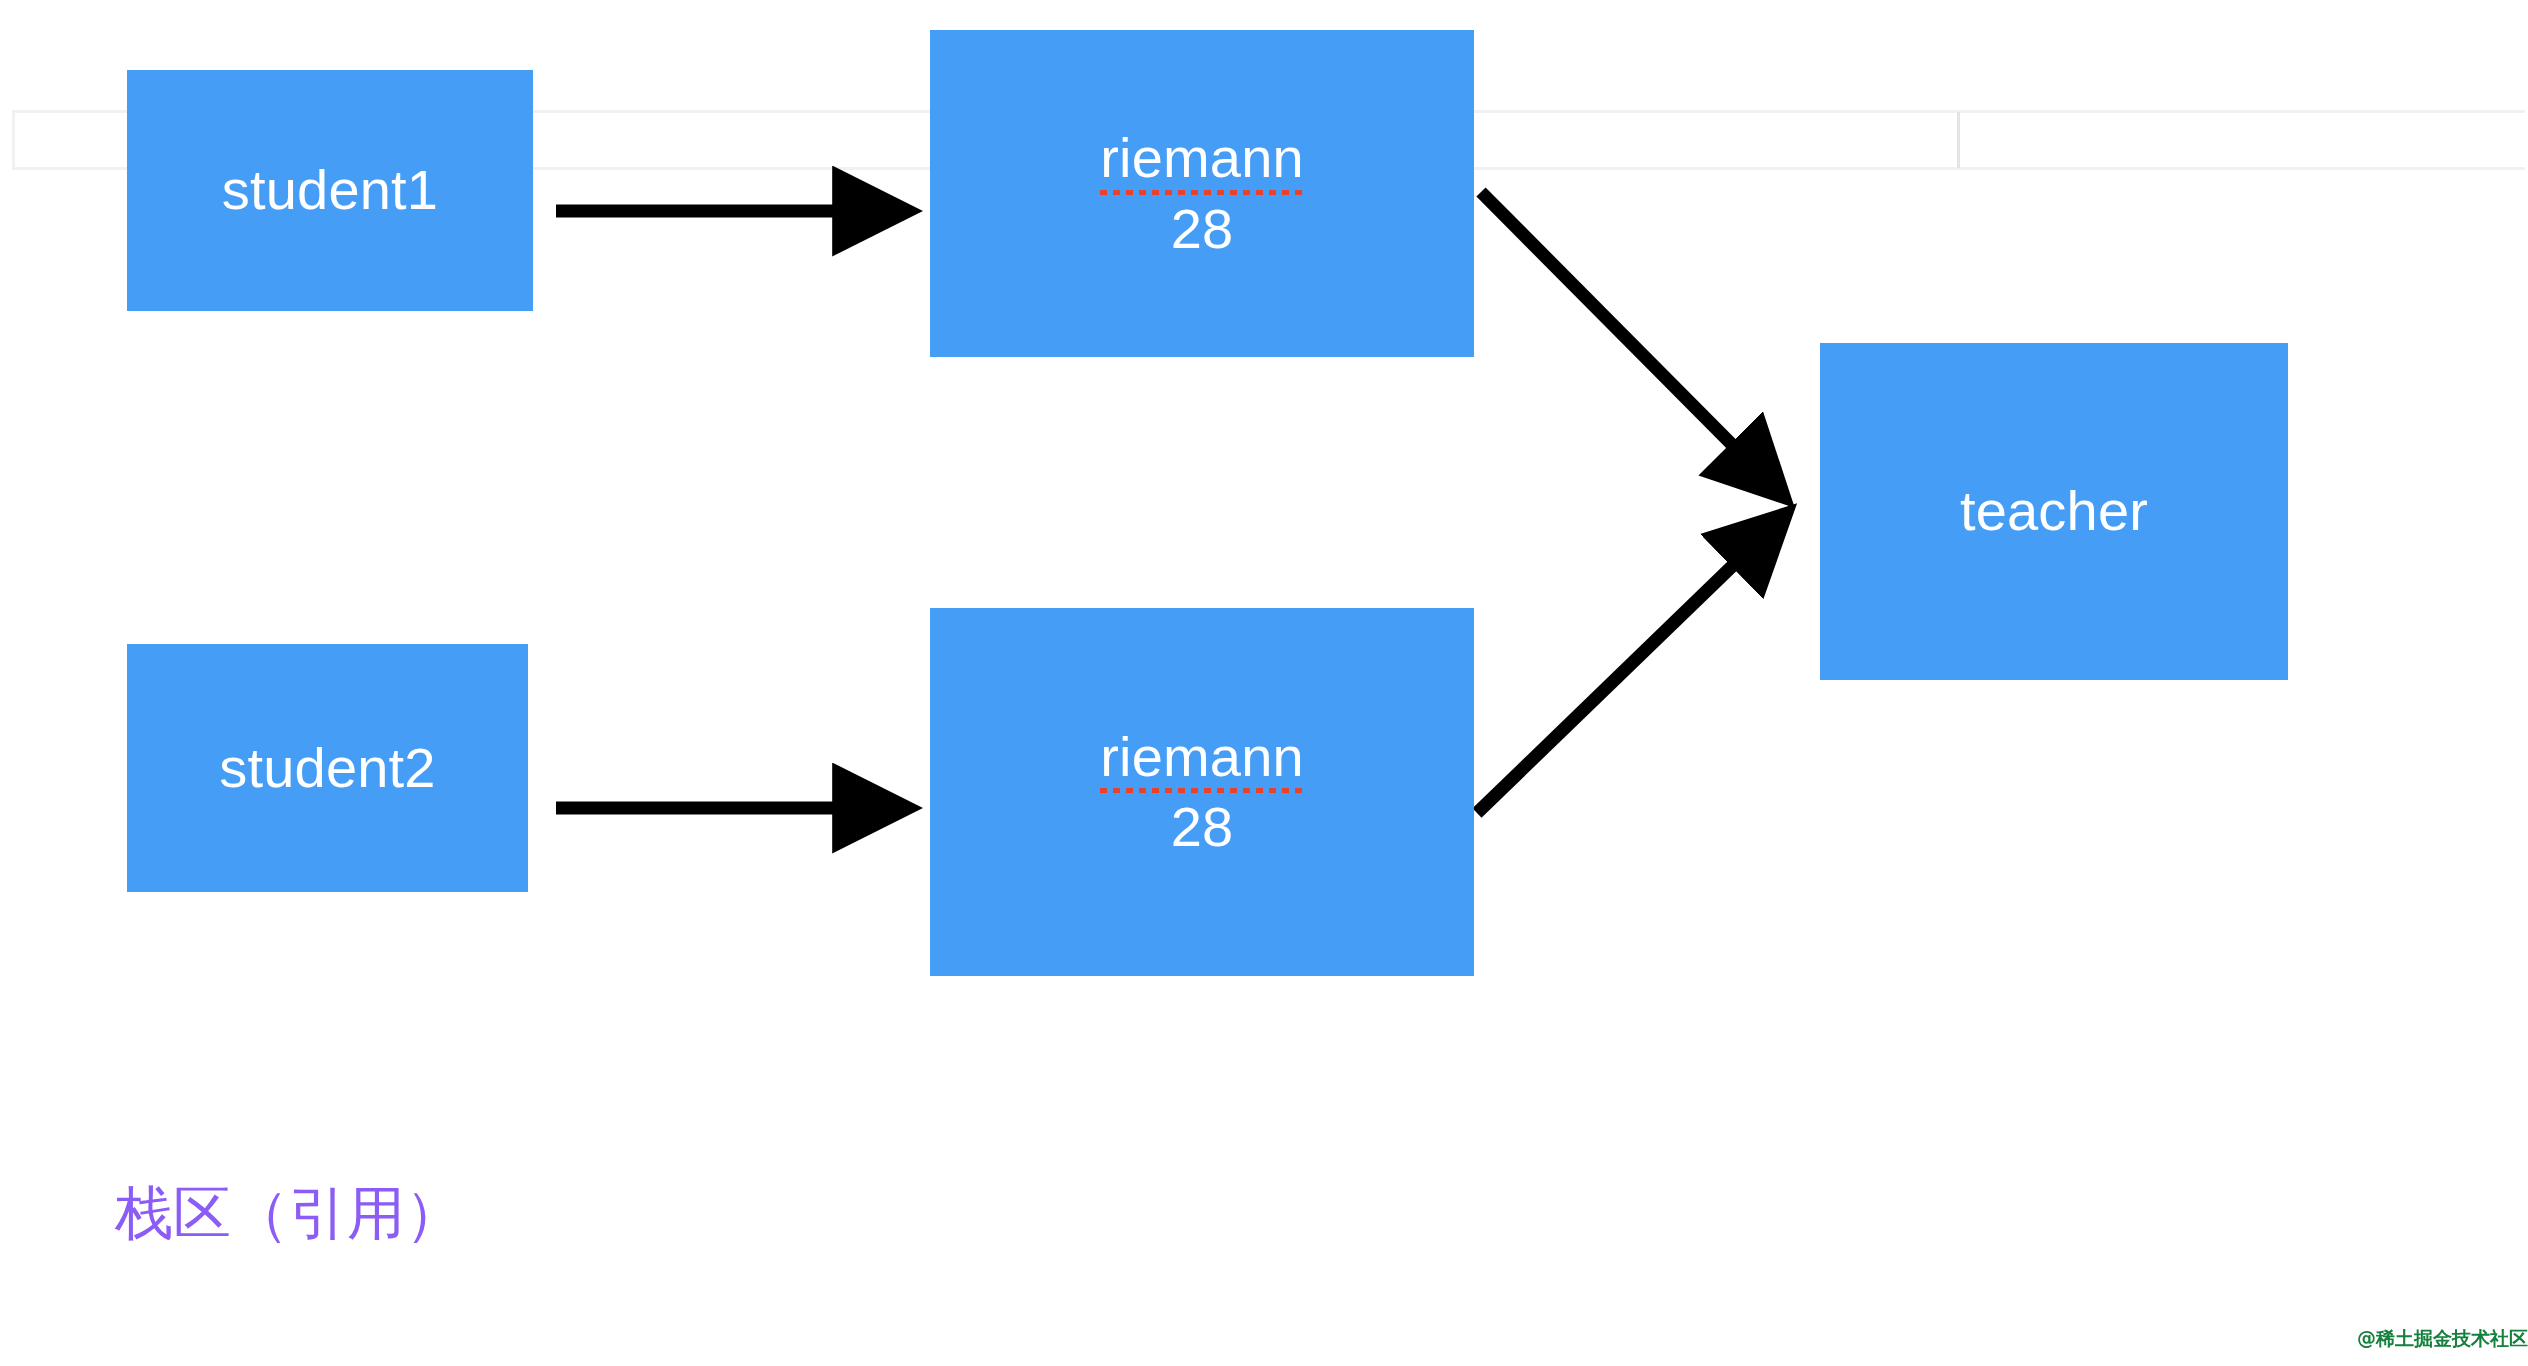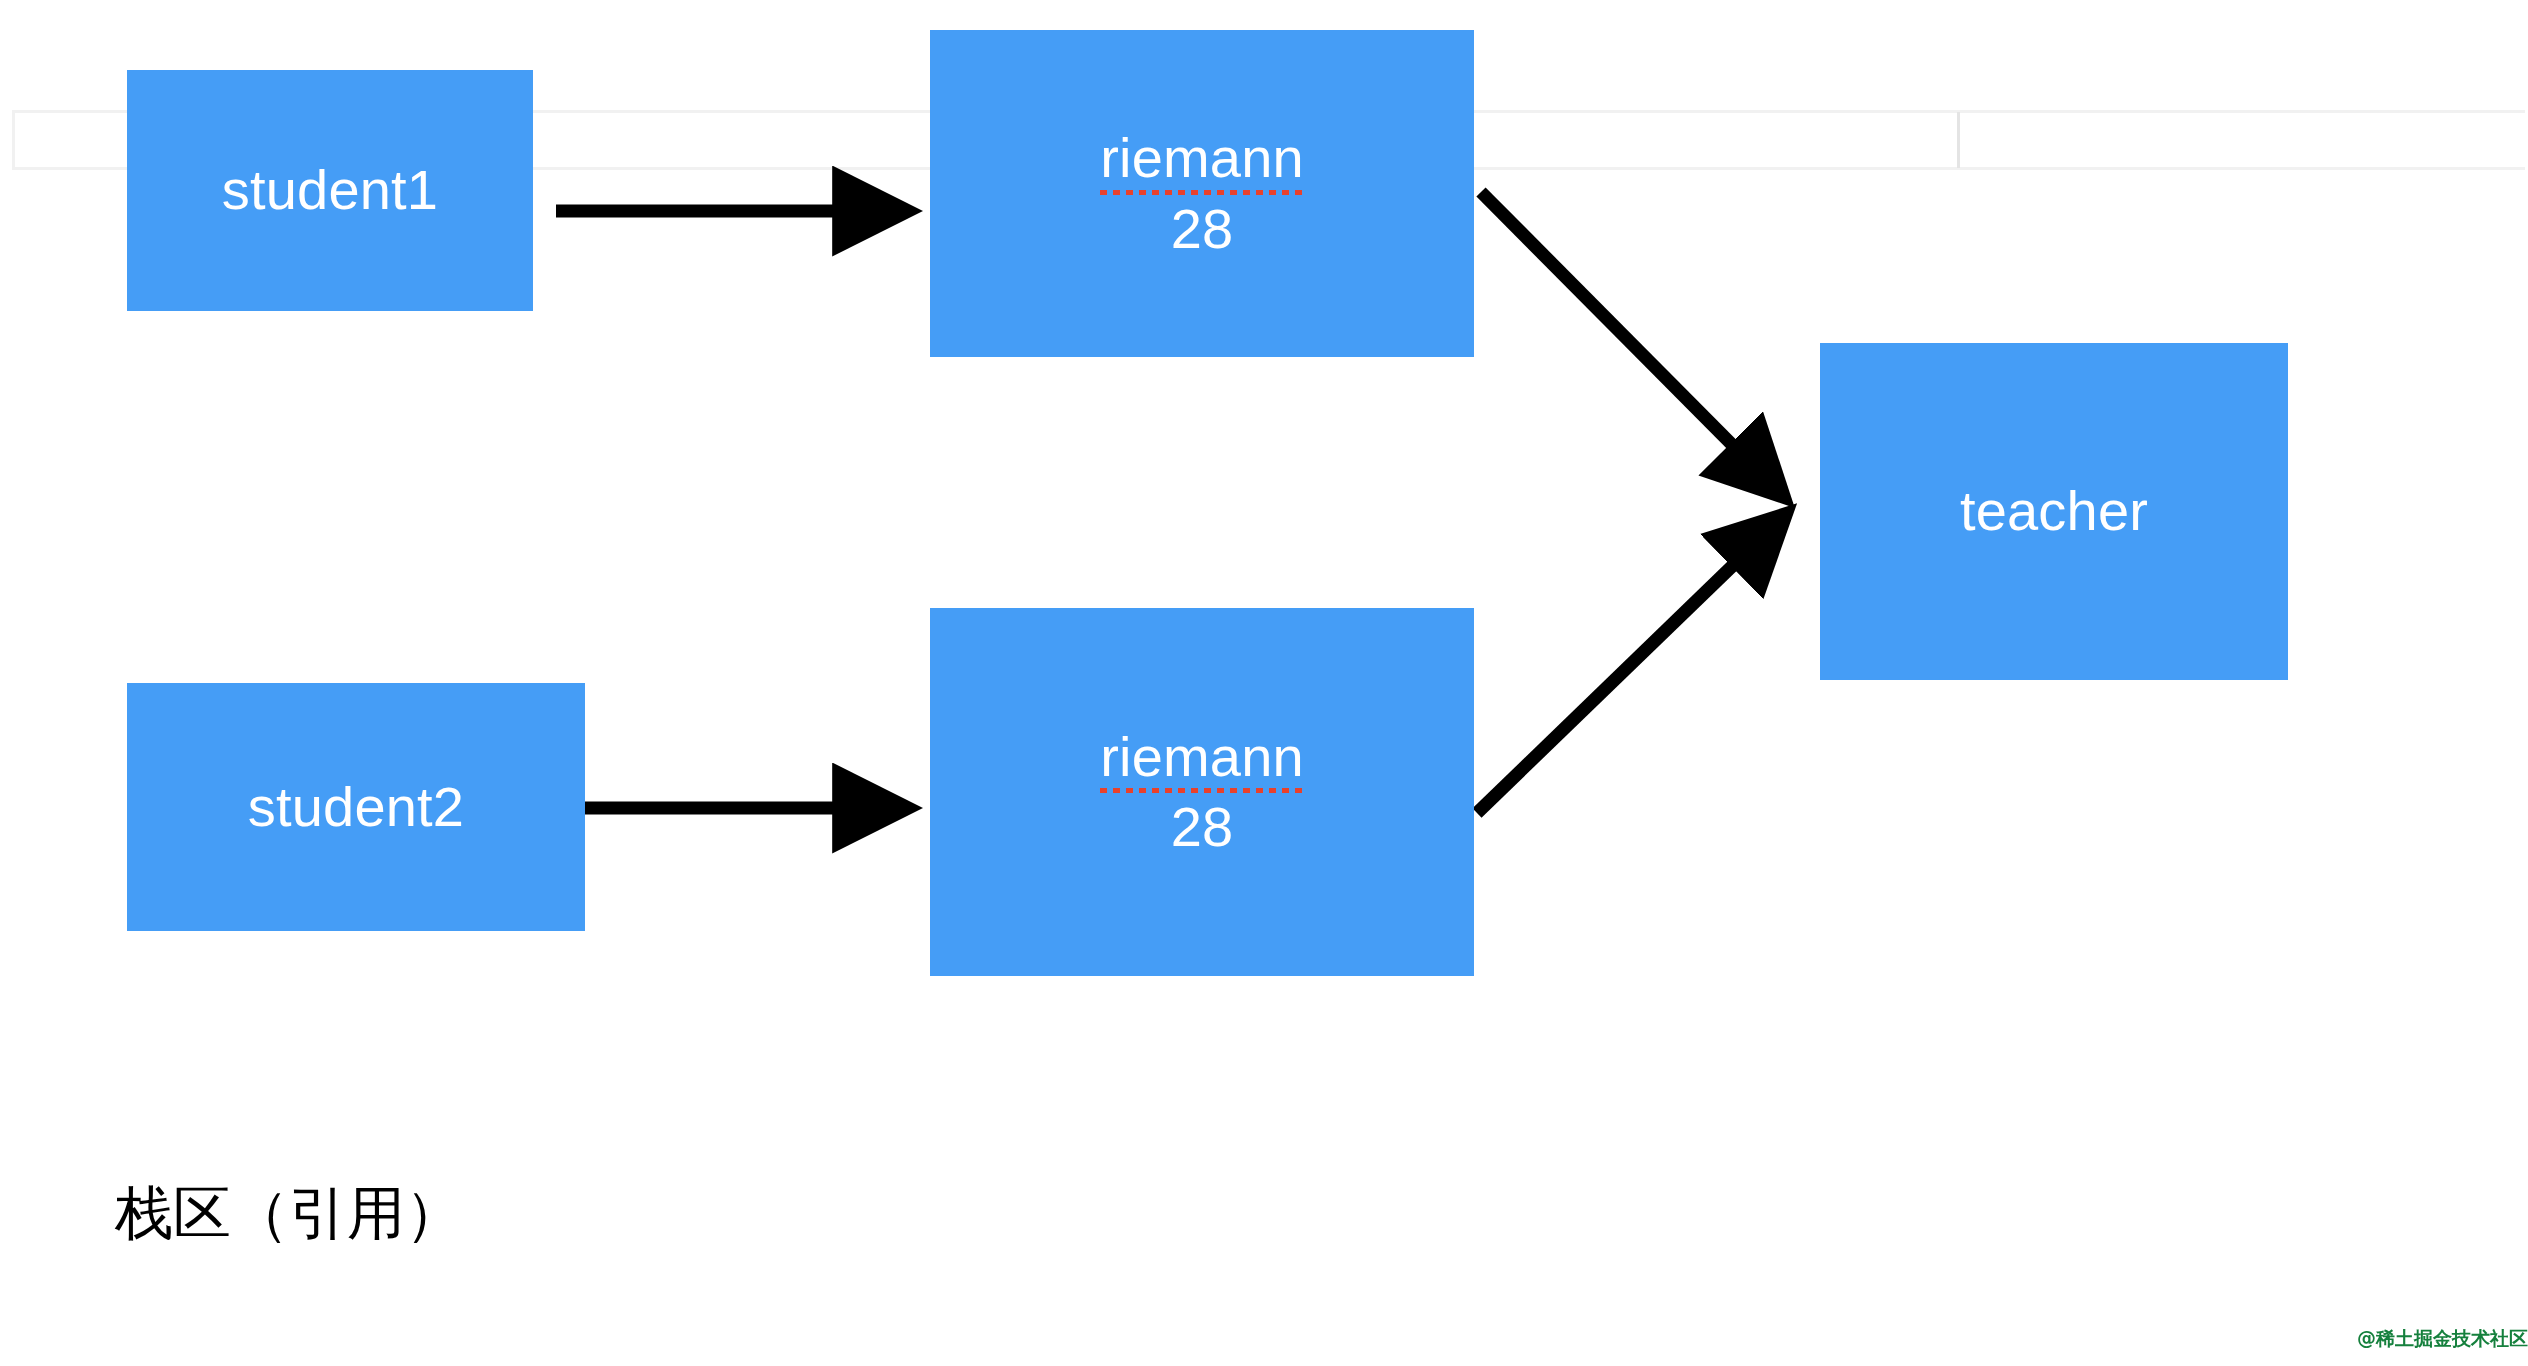--- a/index.html
+++ b/index.html
@@ -74,40 +74,40 @@
       #e8412c 0px, #e8412c 7px,
       rgba(0,0,0,0) 7px, rgba(0,0,0,0) 13px
     );
     background-repeat: repeat-x;
     background-size: 13px 5px;
     background-position: 0 100%;
     text-align: right;
   }
 
   #node-student1 { left: 127px; top: 70px;  width: 406px; height: 241px; }
-  #node-student2 { left: 127px; top: 683px; width: 458px; height: 248px; }
+  #node-student2 { left: 127px; top: 644px; width: 401px; height: 248px; }
   #node-obj1     { left: 930px; top: 30px;  width: 544px; height: 327px; }
   #node-obj2     { left: 930px; top: 608px; width: 544px; height: 368px; }
   #node-teacher  { left: 1820px; top: 343px; width: 468px; height: 337px; }
 
   
   #arrows {
     position: absolute;
     left: 0;
     top: 0;
     width: 2528px;
     height: 1366px;
     pointer-events: none;
   }
 
   
   .region-caption {
     position: absolute;
     font-size: 58px;
-    color: #000000;
+    color: #8b5cf6;
     white-space: nowrap;
     font-family: Liberation Serif, serif;
   }
   #caption-stack { left: 115px;  top: 1175px; }
   #caption-heap  { left: 1412px; top: 1160px; }
 
   
   #watermark {
     position: absolute;
     right: 16px;

